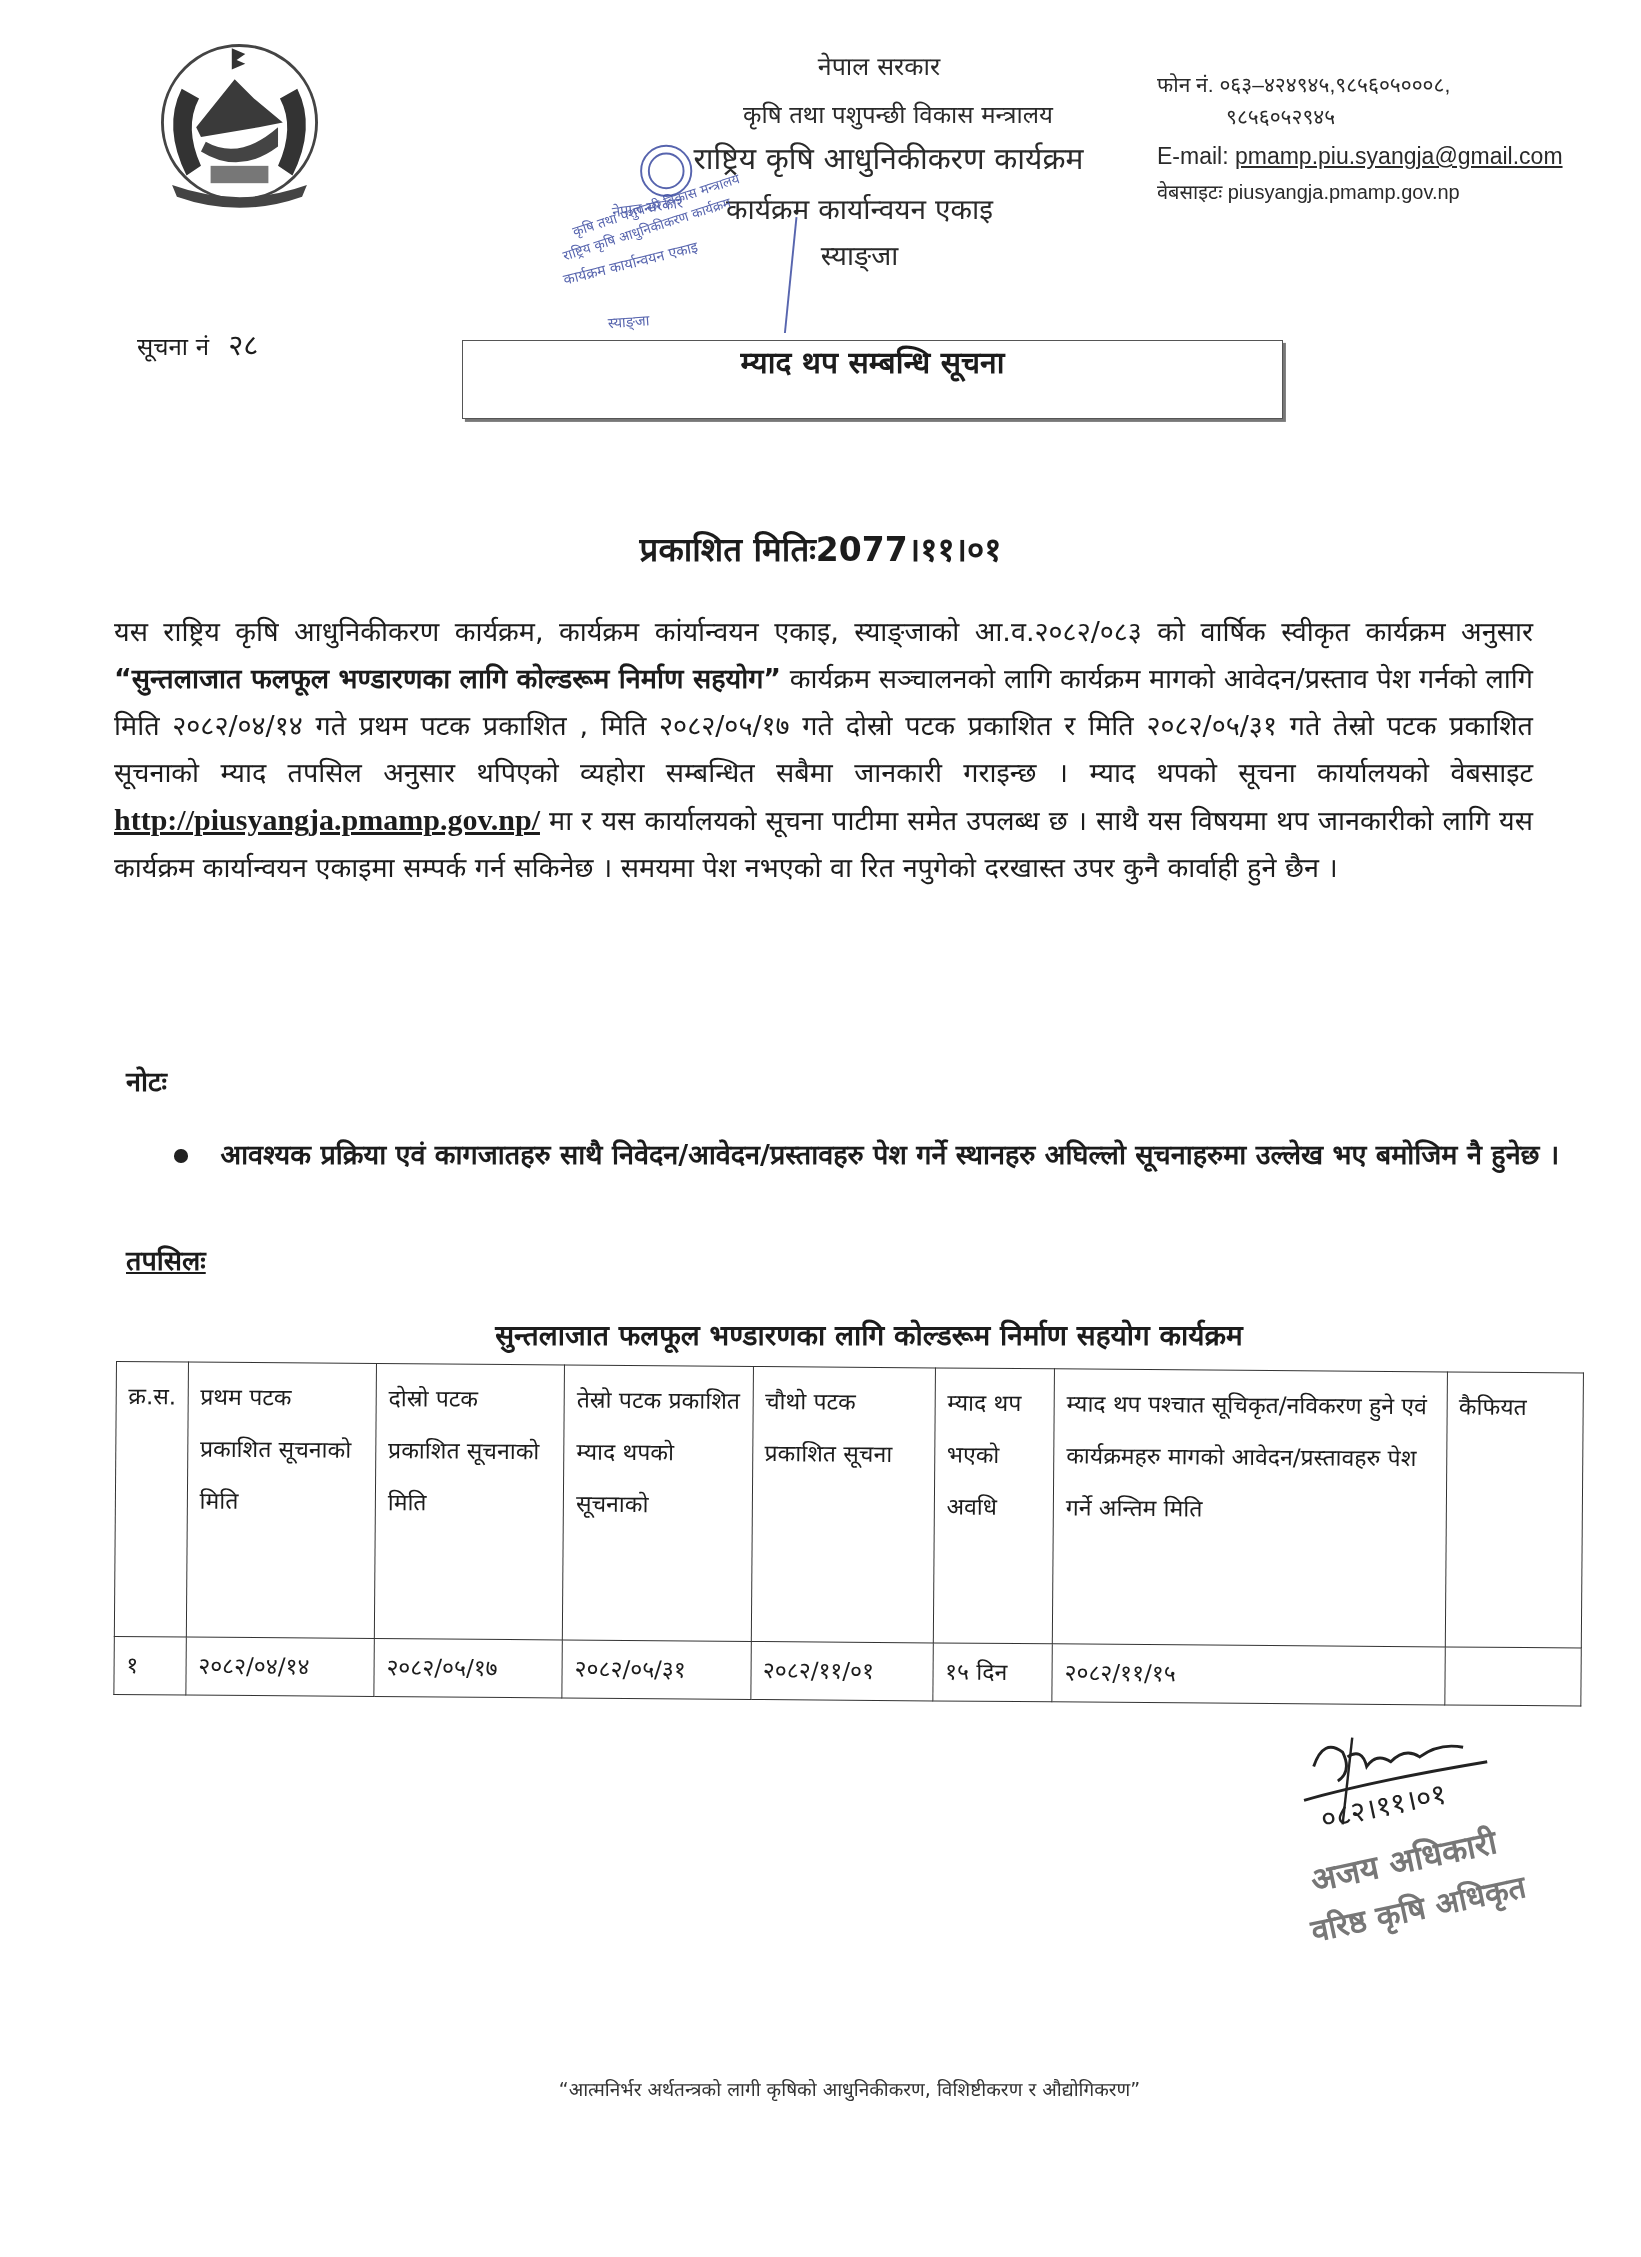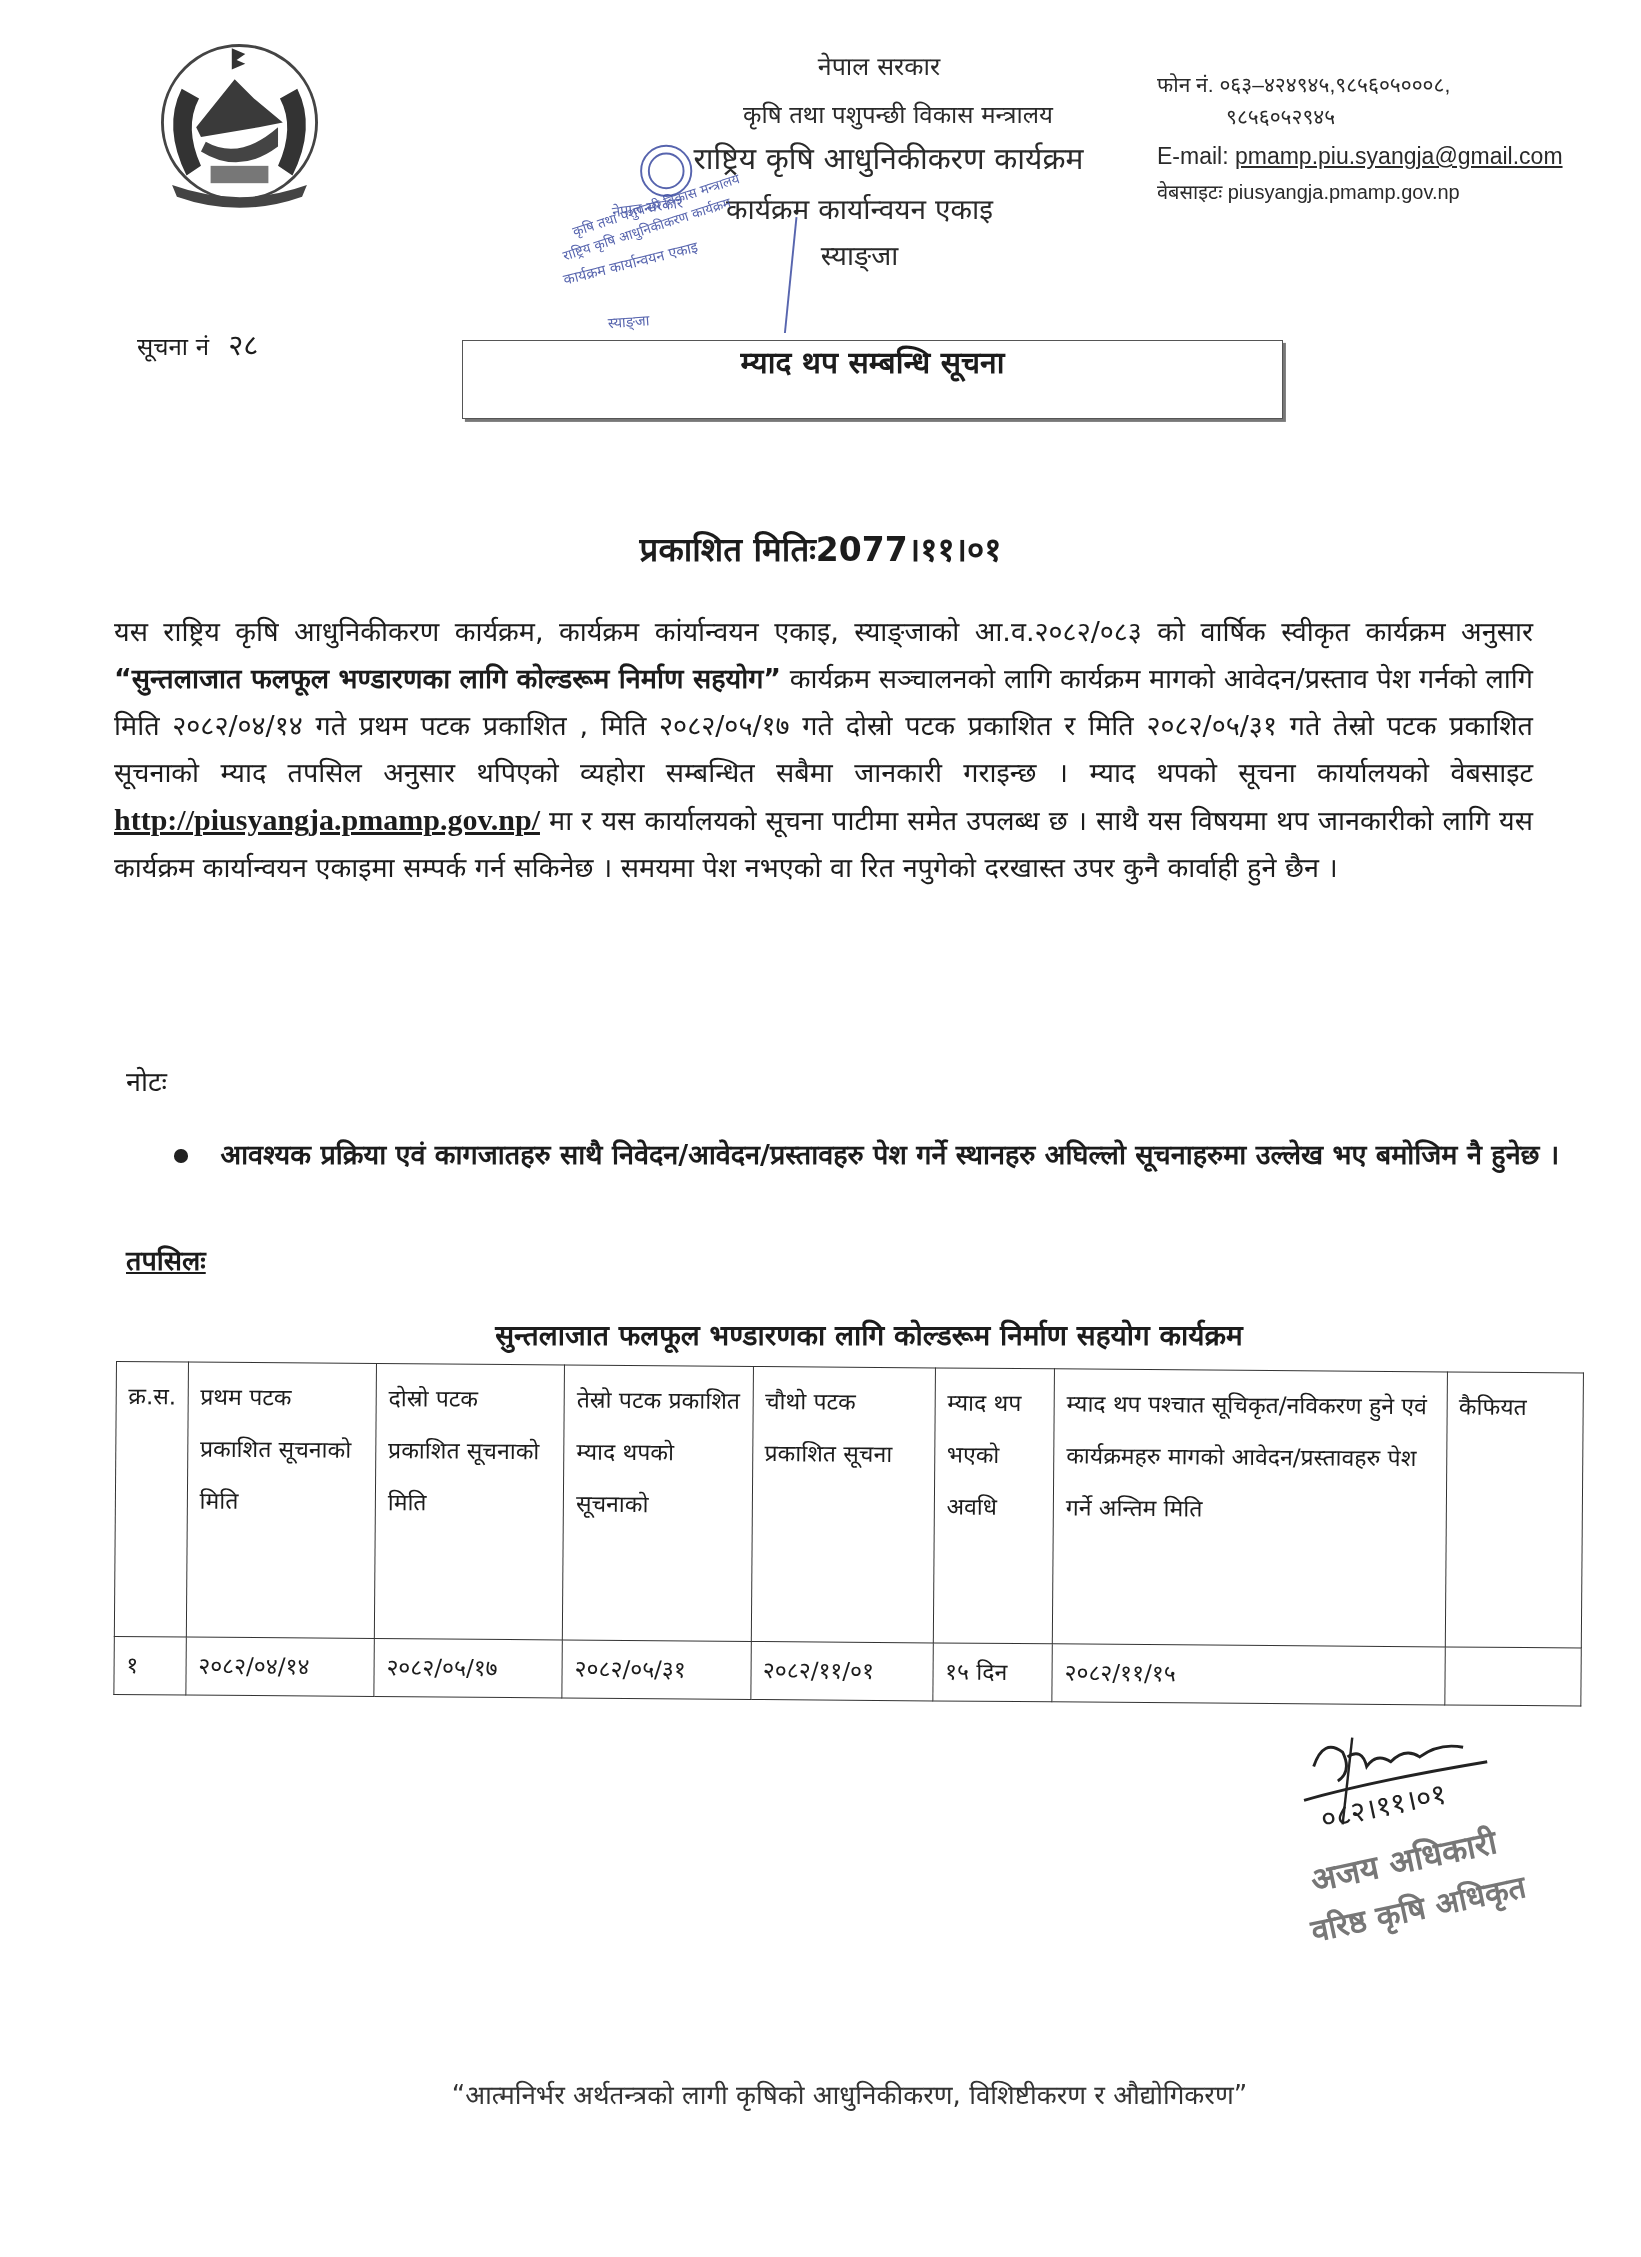--- a/index.html
+++ b/index.html
@@ -43,21 +43,21 @@
 
   .pub-date { left: 0; width: 1641px; top: 526px; text-align: center; font-size: 33px; font-weight: bold; }
 
   .body-para {
     left: 114px; top: 608px; width: 1419px;
     font-size: 27px; line-height: 47px; text-align: justify;
   }
   .body-para b { font-weight: bold; }
   .body-para .link { font-family: "Liberation Serif", serif; font-weight: bold; text-decoration: underline; font-size: 30px; }
 
-  .note-label { left: 126px; top: 1062px; font-size: 27px; font-weight: normal; }
+  .note-label { left: 126px; top: 1062px; font-size: 27px; font-weight: bold; }
   .bullet { left: 174px; top: 1130px; width: 1390px; font-size: 27px; font-weight: bold; line-height: 50px; display: flex; }
   .bullet .dot { width: 13.5px; height: 13.5px; border-radius: 50%; background: #222; margin-top: 19.3px; margin-right: 33px; flex: 0 0 auto; }
 
   .tapsil { left: 126px; top: 1241px; font-size: 27px; font-weight: bold; text-decoration: underline; }
 
   .table-title { left: 0; width: 1641px; top: 1315px; text-align: center; font-size: 28px; font-weight: bold; padding-left: 97px; box-sizing: border-box; }
 
   table.sched {
     position: absolute; left: 116px; top: 1361px; width: 1468px;
     border-collapse: collapse; font-size: 23px;
@@ -65,21 +65,21 @@
   }
   table.sched th, table.sched td {
     border: 1.9px solid #333; vertical-align: top; text-align: left;
     padding: 7.7px 11.6px; font-weight: normal; line-height: 52px;
   }
   table.sched thead th { height: 259px; }
   table.sched tbody td { height: 41px; line-height: 41px; }
 
   .signature { left: 1294px; top: 1728px; width: 290px; height: 241px; }
 
-  .footer-quote { left: 0; width: 1641px; top: 2076px; text-align: center; font-size: 26px; color: #333; padding-left: 58px; box-sizing: border-box; }
+  .footer-quote { left: 0; width: 1641px; top: 2076px; text-align: center; font-size: 19px; color: #333; padding-left: 58px; box-sizing: border-box; }
 </style>
 </head>
 <body>
 
 <div class="abs emblem">
   <svg width="193" height="183" viewBox="0 0 200 190">
     <circle cx="100" cy="95" r="80" fill="none" stroke="#444" stroke-width="3"></circle>
     <path d="M40,60 Q20,100 45,150 L60,140 Q42,100 58,70 Z" fill="#333"></path>
     <path d="M160,60 Q180,100 155,150 L140,140 Q158,100 142,70 Z" fill="#333"></path>
     <path d="M55,100 L95,50 L115,70 L145,95 L120,100 L60,110 Z" fill="#3a3a3a"></path>

